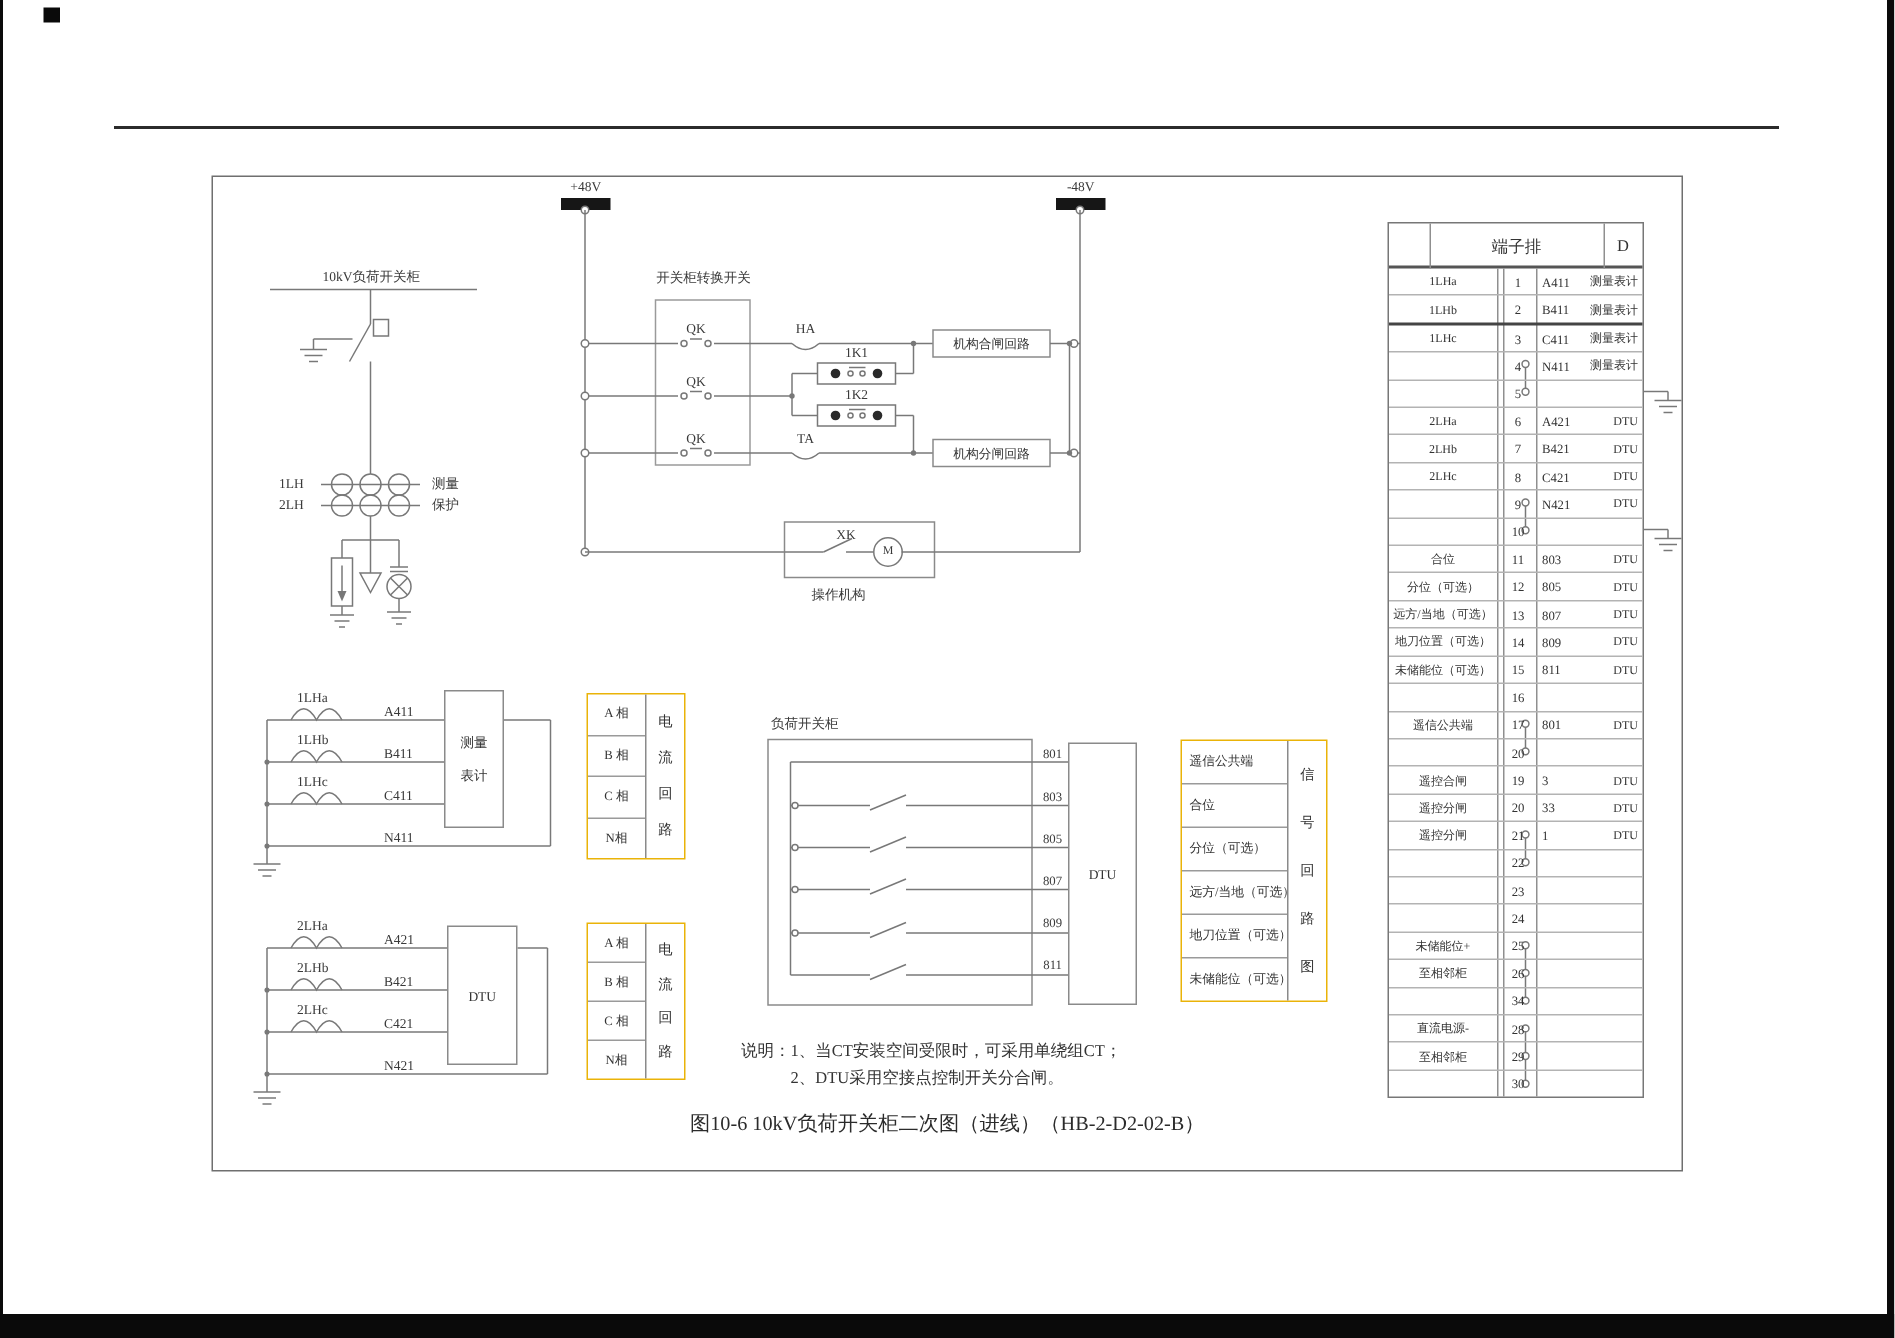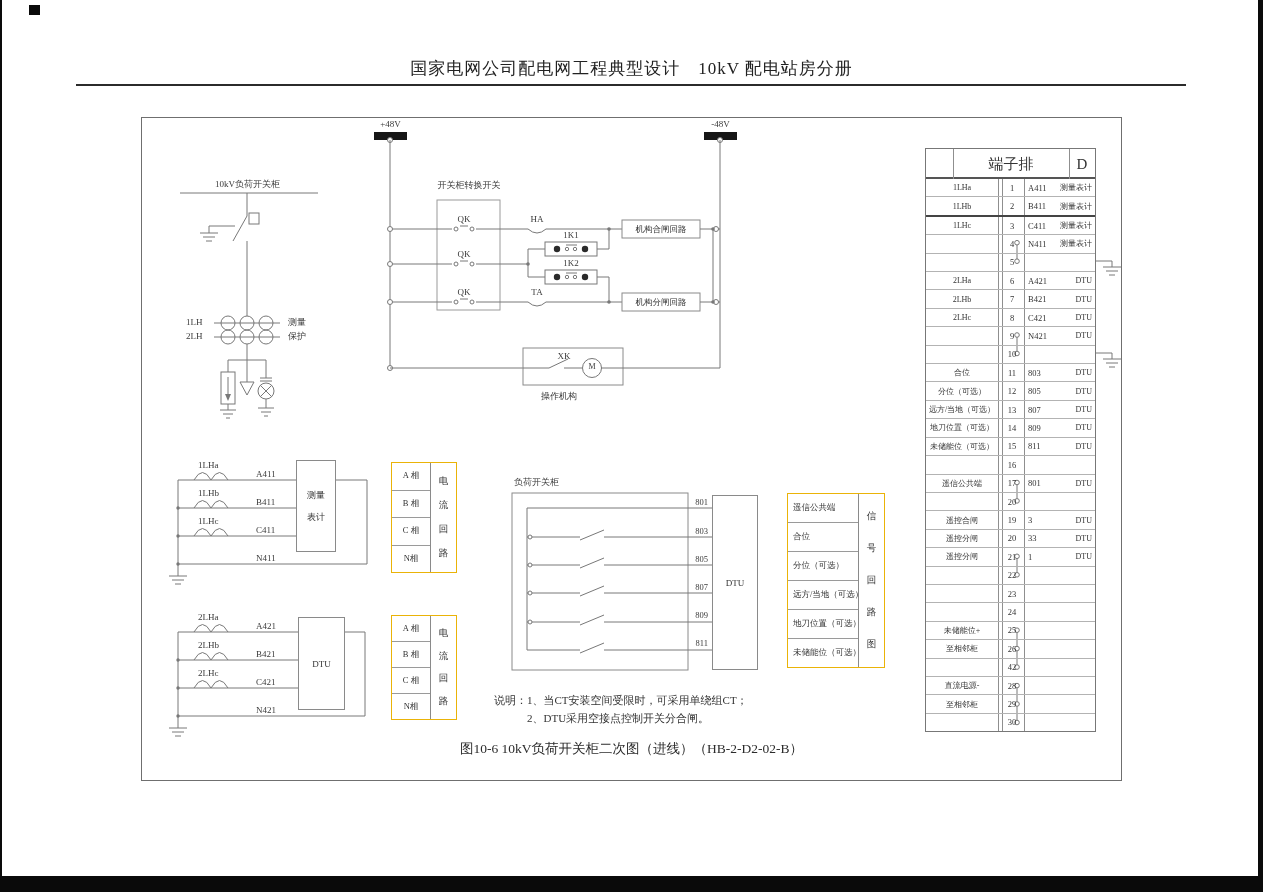--- a/index.html
+++ b/index.html
@@ -22,42 +22,41 @@
   .pcell:last-child{border-bottom:none}
   .pcc{justify-content:center}
   .ppad{padding-left:5px}
   .pside{flex:1;border-left:1px solid #8a8a8a;display:flex;flex-direction:column;align-items:center;justify-content:space-around;font-size:9.5px;padding:6px 0}
   
   .dev{position:absolute;border:1px solid #8a8a8a;box-sizing:border-box;display:flex;flex-direction:column;
        align-items:center;justify-content:center;font-size:9px;gap:9px;white-space:nowrap}
   
   .ttable{position:absolute;border:1px solid #777;box-sizing:border-box}
   .thead{position:absolute;left:0;top:0;width:169px;height:30px;border-bottom:2px solid #555;box-sizing:border-box}
-  .thspan{position:absolute;top:0;height:30px;display:flex;align-items:center;justify-content:center;font-size:15px}
+  .thspan{position:absolute;top:0;height:30px;display:flex;align-items:center;justify-content:center;font-size:11px}
   .tbody{position:absolute;left:0;top:30px;width:169px;height:552px;display:flex;flex-direction:column}
   .tr{flex:1;position:relative;border-bottom:1px solid #b3b3b3}
   .tr.t2{border-bottom:2px solid #444}
   .tr.tlast{border-bottom:none}
   .tc{position:absolute;top:0;height:100%;display:flex;align-items:center;color:#333;white-space:nowrap}
   .tcl{left:0;width:72px;justify-content:center;font-size:8px}
   .tcn{left:76px;width:20px;justify-content:center;font-size:8.5px}
   .tcw{left:102px;width:40px;font-size:8.5px}
   .tcd{right:3px;justify-content:flex-end;font-size:8px}
 </style>
 </head>
 <body>
 
 <div class="page">
 
   <div class="edge" style="left:0;top:0;width:2px;height:892px"></div>
   <div class="edge" style="left:1258px;top:0;width:5px;height:892px"></div>
   <div class="edge" style="left:0;top:876px;width:1263px;height:16px"></div>
   <div class="edge" style="left:29px;top:5px;width:11px;height:10px"></div>
 
-  <div class="abs c" style="left:0;right:0;top:57px;font-size:17px;letter-spacing:1px;color:#222">国家电网公司配电网工程典型设计　10kV 配电站房分册</div>
   <div class="abs" style="left:76px;top:84px;width:1110px;height:2px;background:#2b2b2b"></div>
 
   <div class="abs" style="left:141px;top:117px;width:981px;height:664px;border:1px solid #6f6f6f;box-sizing:border-box"></div>
 
   <svg class="abs" style="left:0;top:0" width="1263" height="892" viewBox="0 0 1263 892">
     <g stroke="#787878" fill="none" stroke-width="1">
 
       <g>
         <line x1="180" y1="193" x2="318" y2="193"></line>
         <line x1="247" y1="193" x2="247" y2="216"></line>
@@ -540,21 +539,21 @@
           <span class="tc tcd"></span>
         </div>
       <div class="tr">
           <span class="tc tcl">至相邻柜</span>
           <span class="tc tcn">26</span>
           <span class="tc tcw"></span>
           <span class="tc tcd"></span>
         </div>
       <div class="tr">
           <span class="tc tcl"></span>
-          <span class="tc tcn">42</span>
+          <span class="tc tcn">34</span>
           <span class="tc tcw"></span>
           <span class="tc tcd"></span>
         </div>
       <div class="tr">
           <span class="tc tcl">直流电源-</span>
           <span class="tc tcn">28</span>
           <span class="tc tcw"></span>
           <span class="tc tcd"></span>
         </div>
       <div class="tr">

